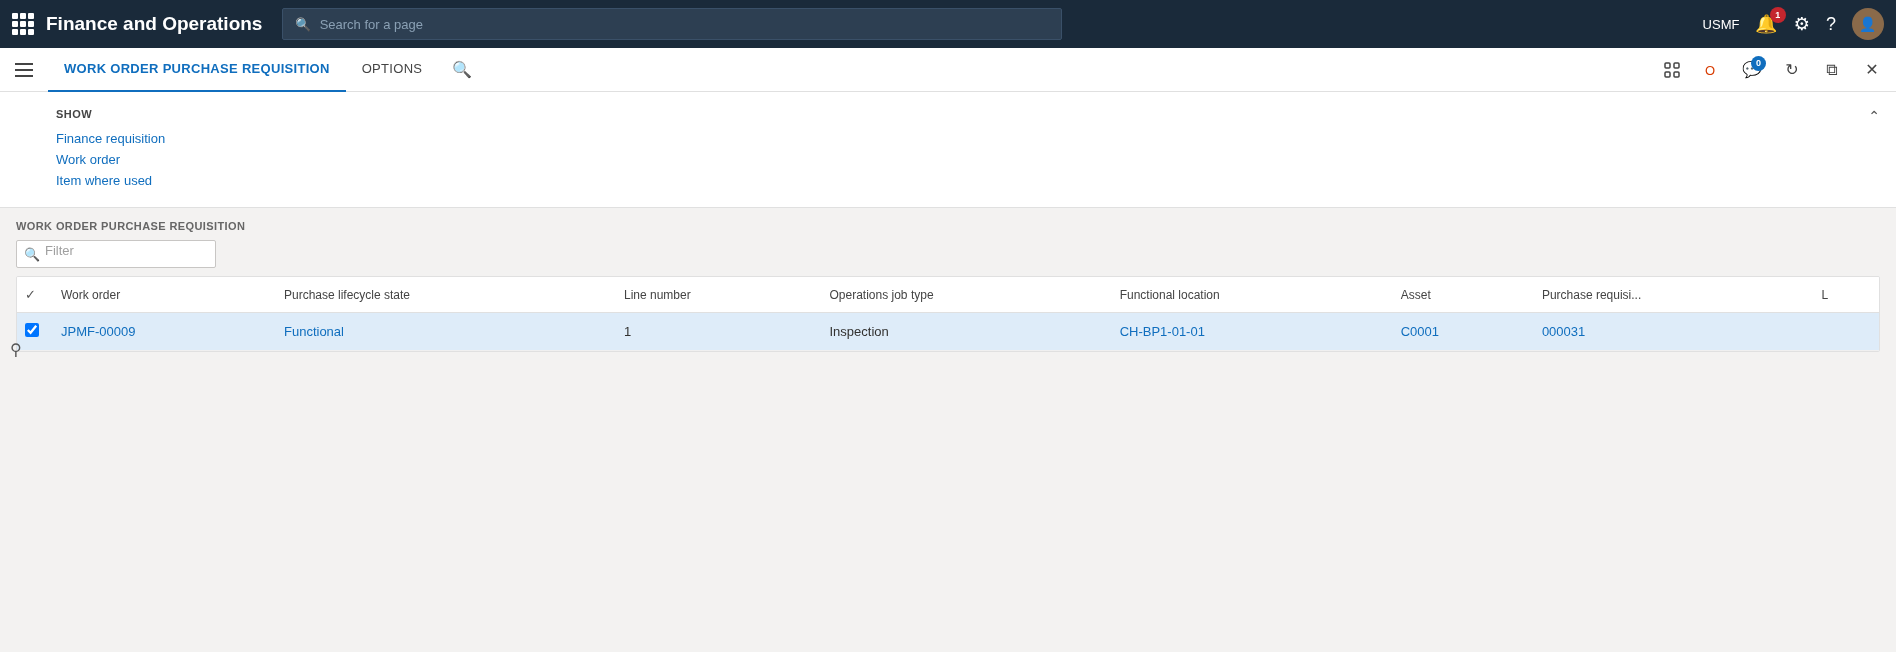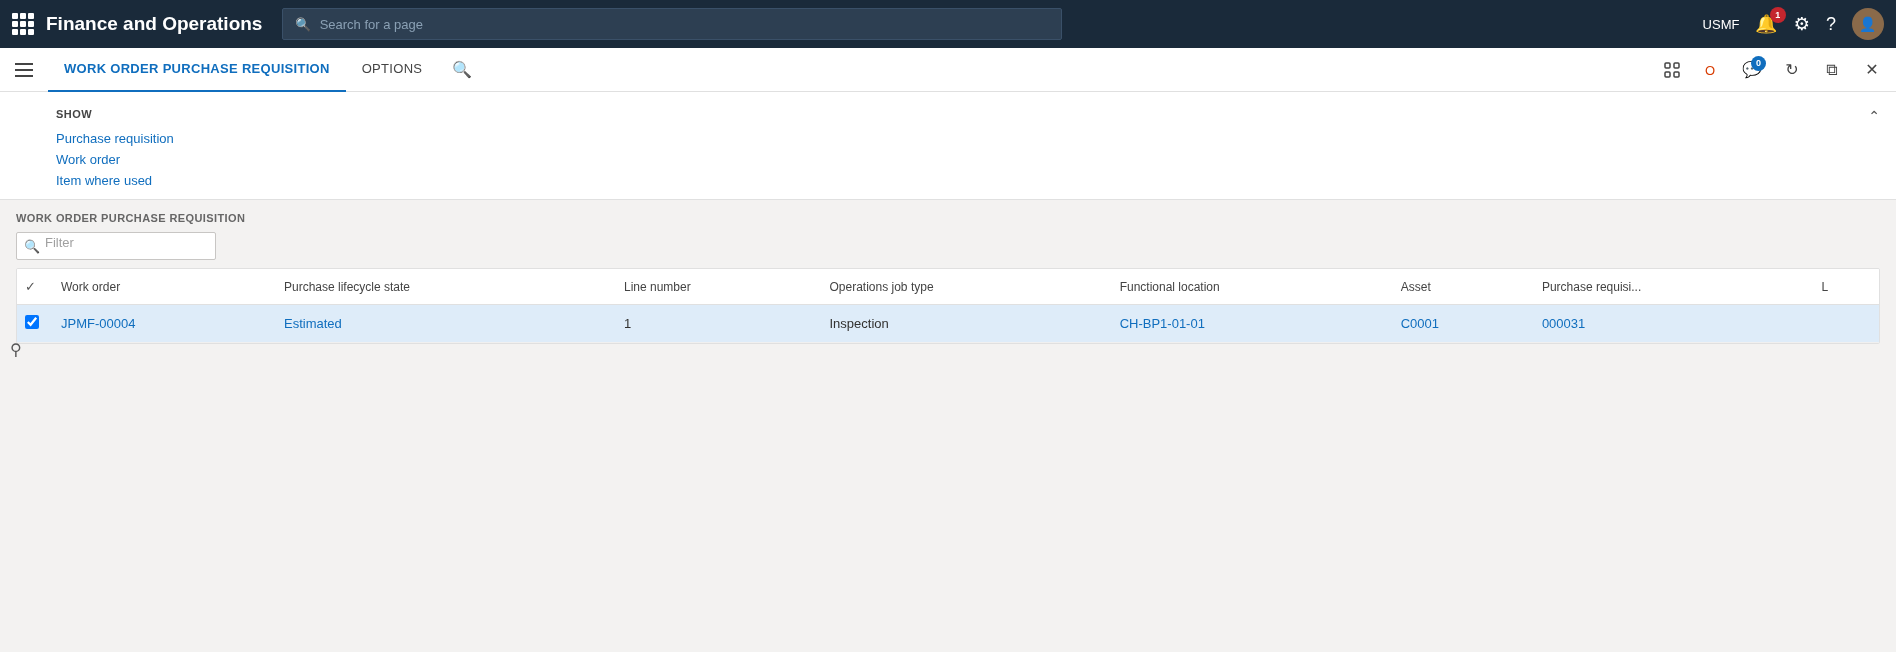--- a/index.html
+++ b/index.html
@@ -362,23 +362,23 @@
     <div class="ribbon-icon-btn">
       <span style="font-size:16px;">💬</span>
       <span class="ribbon-badge">0</span>
     </div>
     <div class="ribbon-icon-btn">↻</div>
     <div class="ribbon-icon-btn">⧉</div>
     <div class="ribbon-icon-btn">✕</div>
   </div>
 </div>
 
-<div style="position:relative; background:white; padding: 16px 48px 8px 56px; border-bottom: 1px solid #e0e0e0;">
+<div style="position:relative; background:white; padding: 16px 48px 16px 56px; border-bottom: 1px solid #e0e0e0;">
   <div style="font-size:11px; font-weight:700; color:#444; text-transform:uppercase; margin-bottom:8px; letter-spacing:0.5px;">SHOW</div>
-  <a class="panel-link">Purchase requisition</a>
+  <a class="panel-link">Finance requisition</a>
   <a class="panel-link">Work order</a>
   <a class="panel-link">Item where used</a>
   <div style="position:absolute; right:16px; top:16px; cursor:pointer; color:#555; font-size:14px;">⌃</div>
 </div>
 
 <div class="main-content">
 
   <div style="position:absolute; left:10px; top:340px; color:#555; font-size:16px; cursor:pointer;">⚲</div>
 
   <div class="section-header">WORK ORDER PURCHASE REQUISITION</div>
@@ -405,22 +405,22 @@
           <th style="cursor:pointer;">Asset</th>
           <th style="cursor:pointer;">Purchase requisi...</th>
           <th style="cursor:pointer;">L</th>
         </tr>
       </thead>
       <tbody>
         <tr class="selected">
           <td class="col-checkbox">
             <input type="checkbox" class="row-checkbox" checked="" style="">
           </td>
-          <td class="link-cell">JPMF-00004</td>
-          <td class="link-cell">Estimated</td>
+          <td class="link-cell">JPMF-00009</td>
+          <td class="link-cell">Functional</td>
           <td>1</td>
           <td>Inspection</td>
           <td class="link-cell">CH-BP1-01-01</td>
           <td class="link-cell">C0001</td>
           <td class="link-cell">000031</td>
           <td></td>
         </tr>
       </tbody>
     </table>
   </div>

